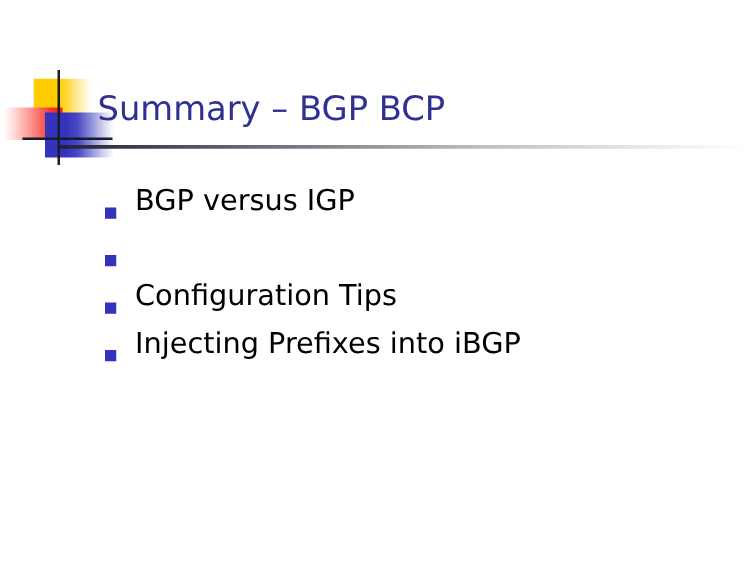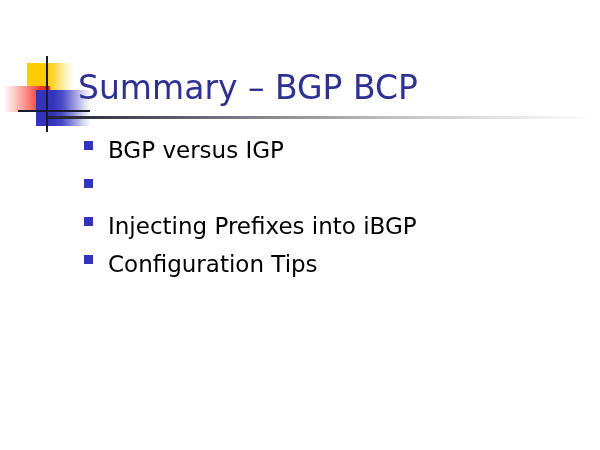--- a/index.html
+++ b/index.html
@@ -93,21 +93,21 @@
     width: 72px;
     height: 2px;
     background: #1a1a2e;
   }
 
   
   #title {
     position: absolute;
     left: 78px;
     top: 68px;
-    font-size: 33px;
+    font-size: 27px;
     line-height: 40px;
     color: #2e3192;
     letter-spacing: 0px;
     white-space: nowrap;
   }
 
   
   #title-rule {
     position: absolute;
     left: 48px;
@@ -130,21 +130,21 @@
     position: absolute;
     left: 84px;
     top: 137px;
     width: 500px;
   }
 
   .bullet-row {
     position: relative;
     height: 38px;
     display: flex;
-    align-items: flex-start;
+    align-items: flex-end;
   }
 
   .bullet-marker {
     width: 9px;
     height: 9px;
     background: #3333bb;
     flex: 0 0 auto;
     margin-right: 15px;
     margin-top: 4px;
   }
@@ -180,23 +180,23 @@
       <span class="bullet-text">BGP versus IGP</span>
     </div>
 
 
     <div class="bullet-row">
       <span class="bullet-marker"></span>
     </div>
 
     <div class="bullet-row">
       <span class="bullet-marker"></span>
+      <span class="bullet-text">Configuration Tips</span>
+    </div>
+
+    <div class="bullet-row">
+      <span class="bullet-marker"></span>
       <span class="bullet-text">Injecting Prefixes into iBGP</span>
     </div>
 
-    <div class="bullet-row">
-      <span class="bullet-marker"></span>
-      <span class="bullet-text">Configuration Tips</span>
-    </div>
-
   </div>
 
 </div>
 
 </body></html>

